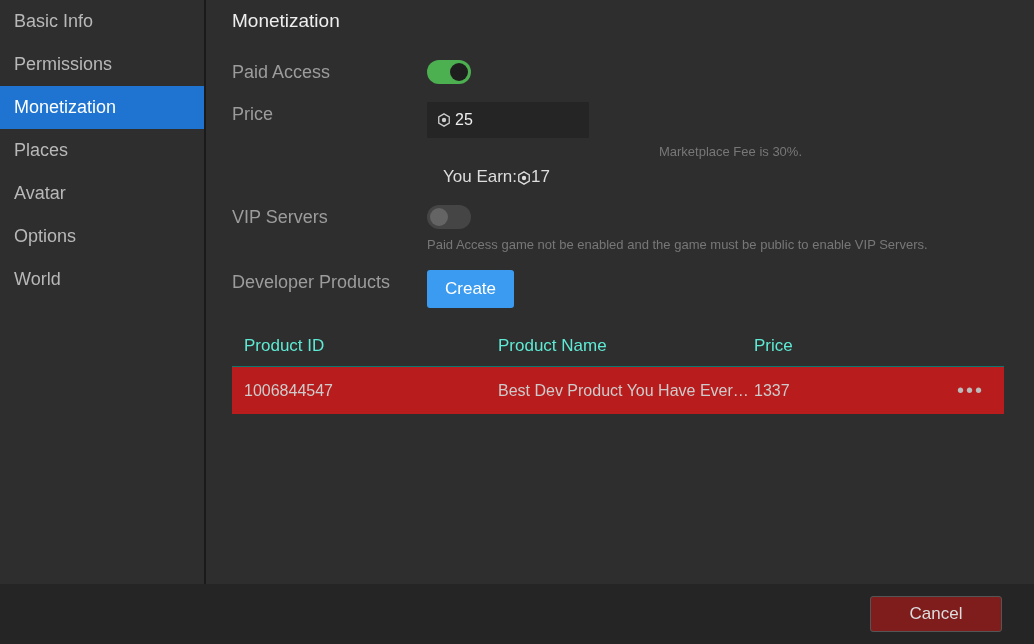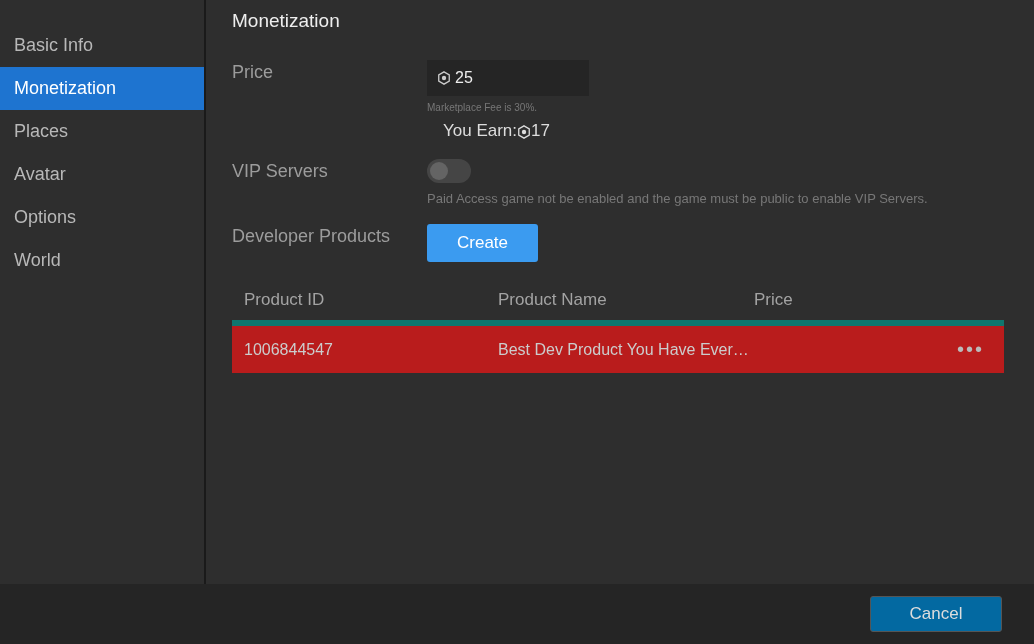--- a/index.html
+++ b/index.html
@@ -1,68 +1,77 @@
 <!DOCTYPE html>
 <html><head>
 <meta charset="utf-8">
 <style>
   * { box-sizing: border-box; margin: 0; padding: 0; }
   html, body { width: 1034px; height: 644px; font-family: "Segoe UI", Arial, sans-serif; background: #2e2e2e; color: #ccc; overflow: hidden; }
   .app { display: flex; width: 100%; height: 584px; }
-  .sidebar { width: 206px; background: #2e2e2e; border-right: 2px solid #1a1a1a; padding-top: 24px; }
+  .sidebar { width: 206px; background: #2e2e2e; border-right: 2px solid #1a1a1a; padding-top: 0; }
   .sidebar-item { padding: 11px 14px; font-size: 18px; color: #b8b8b8; cursor: pointer; }
   .sidebar-item.active { background: #1e74d0; color: #fff; }
   .main { flex: 1; background: #2e2e2e; padding: 10px 0 0 26px; position: relative; }
   .page-title { color: #eee; font-size: 19px; font-weight: 500; margin-bottom: 28px; }
   .row { display: flex; align-items: flex-start; margin-bottom: 18px; }
   .row-label { width: 195px; color: #9c9c9c; font-size: 18px; padding-top: 2px; }
   .row-content { flex: 1; }
   .toggle { width: 44px; height: 24px; border-radius: 12px; position: relative; cursor: pointer; }
   .toggle.on { background: #4caf50; }
   .toggle.off { background: #555; opacity: 0.6; }
   .toggle .knob { position: absolute; width: 18px; height: 18px; border-radius: 50%; top: 3px; background: #1e1e1e; }
   .toggle.on .knob { right: 3px; }
   .toggle.off .knob { left: 3px; background: #888; }
   .price-input { width: 162px; background: #252525; border: none; padding: 9px 10px; color: #eee; font-size: 16px; display: flex; align-items: center; }
   .price-input .val { margin-left: 4px; }
   .robux-icon { display:inline-flex; width:14px; height:14px; vertical-align:middle; }
   .fee-line { color: #ccc; font-size: 17px; margin-top: 14px; }
-  .fee-note { color: #777; font-size: 10px; margin-top: 6px; }
+  .fee-note { color: #777; font-size: 13px; margin-top: 6px; text-align: center; }
   .earn-line { color: #ddd; font-size: 17px; margin-top: 8px; margin-left: 16px; }
   .vip-note { color: #777; font-size: 13px; margin-top: 8px; }
-  .create-btn { background: #3b9bf0; color: #fff; border: none; padding: 9px 30px; font-size: 17px; border-radius: 3px; cursor: pointer; }
+  .create-btn { background: #3b9bf0; color: #fff; border: none; padding: 9px 18px; font-size: 17px; border-radius: 3px; cursor: pointer; }
   .table-wrap { margin-top: 18px; margin-right: 30px; }
-  .thead { display: flex; padding: 10px 12px; color: #a3a3a3; font-size: 17px; border-bottom: 6px solid #0f766e; }
+  .thead { display: flex; padding: 10px 12px; color: #5eead4; font-size: 17px; border-bottom: 1px solid #0f766e; }
   .trow { display: flex; padding: 12px 12px; background: #b91c1c; color: #ccc; font-size: 16px; align-items: center; }
   .col-id { width: 254px; }
   .col-name { width: 256px; white-space: nowrap; overflow: hidden; text-overflow: ellipsis; }
   .col-price { width: 200px; }
   .col-act { flex: 1; text-align: right; padding-right: 8px; }
   .dots { color: #bbb; font-size: 20px; letter-spacing: 2px; cursor: pointer; }
   .footer { position: absolute; left:0; right:0; bottom:0; height: 60px; background: #252525; display: flex; justify-content: flex-end; align-items: center; padding-right: 32px; gap: 24px; }
   .btn { width: 132px; height: 36px; font-size: 17px; border-radius: 3px; border: none; cursor: pointer; }
-  .btn-cancel { background: #0369a1; color: #ddd; border: 1px solid #555; }
+  .btn-cancel { background: #7f1d1d; color: #ddd; border: 1px solid #555; }
   .btn-save { background: #4a4a4a; color: #888; cursor: not-allowed; }
 </style>
 </head>
 <body>
 
 <div class="app">
   <div class="sidebar">
     <div class="sidebar-item"><span>Basic Info</span></div>
+    <div class="sidebar-item"><span>Permissions</span></div>
     <div class="sidebar-item active"><span>Monetization</span></div>
     <div class="sidebar-item"><span>Places</span></div>
     <div class="sidebar-item"><span>Avatar</span></div>
     <div class="sidebar-item"><span>Options</span></div>
     <div class="sidebar-item"><span>World</span></div>
   </div>
 
   <div class="main">
     <div class="page-title">Monetization</div>
 
+    <div class="row">
+      <div class="row-label">Paid Access</div>
+      <div class="row-content">
+        <div class="toggle on">
+            <div class="knob"></div>
+          </div>
+      </div>
+    </div>
 
     <div class="row">
       <div class="row-label">Price</div>
       <div class="row-content">
         <div class="price-input">
           <span class="robux-icon">
             <svg viewBox="0 0 16 16" width="14" height="14">
                 <polygon points="8,1 14,4.5 14,11.5 8,15 2,11.5 2,4.5" fill="none" stroke="#ccc" stroke-width="1.5"></polygon>
                 <circle cx="8" cy="8" r="2.5" fill="#ccc"></circle>
               </svg>
@@ -101,20 +110,21 @@
     <div class="table-wrap">
       <div class="thead">
         <div class="col-id">Product ID</div>
         <div class="col-name">Product Name</div>
         <div class="col-price">Price</div>
         <div class="col-act"></div>
       </div>
       <div class="trow">
         <div class="col-id">1006844547</div>
         <div class="col-name">Best Dev Product You Have Ever…</div>
+        <div class="col-price">1337</div>
         <div class="col-act"><span class="dots">•••</span></div>
       </div>
     </div>
 
   </div>
 </div>
 
 <div class="footer">
   <button class="btn btn-cancel">Cancel</button>
 </div>

